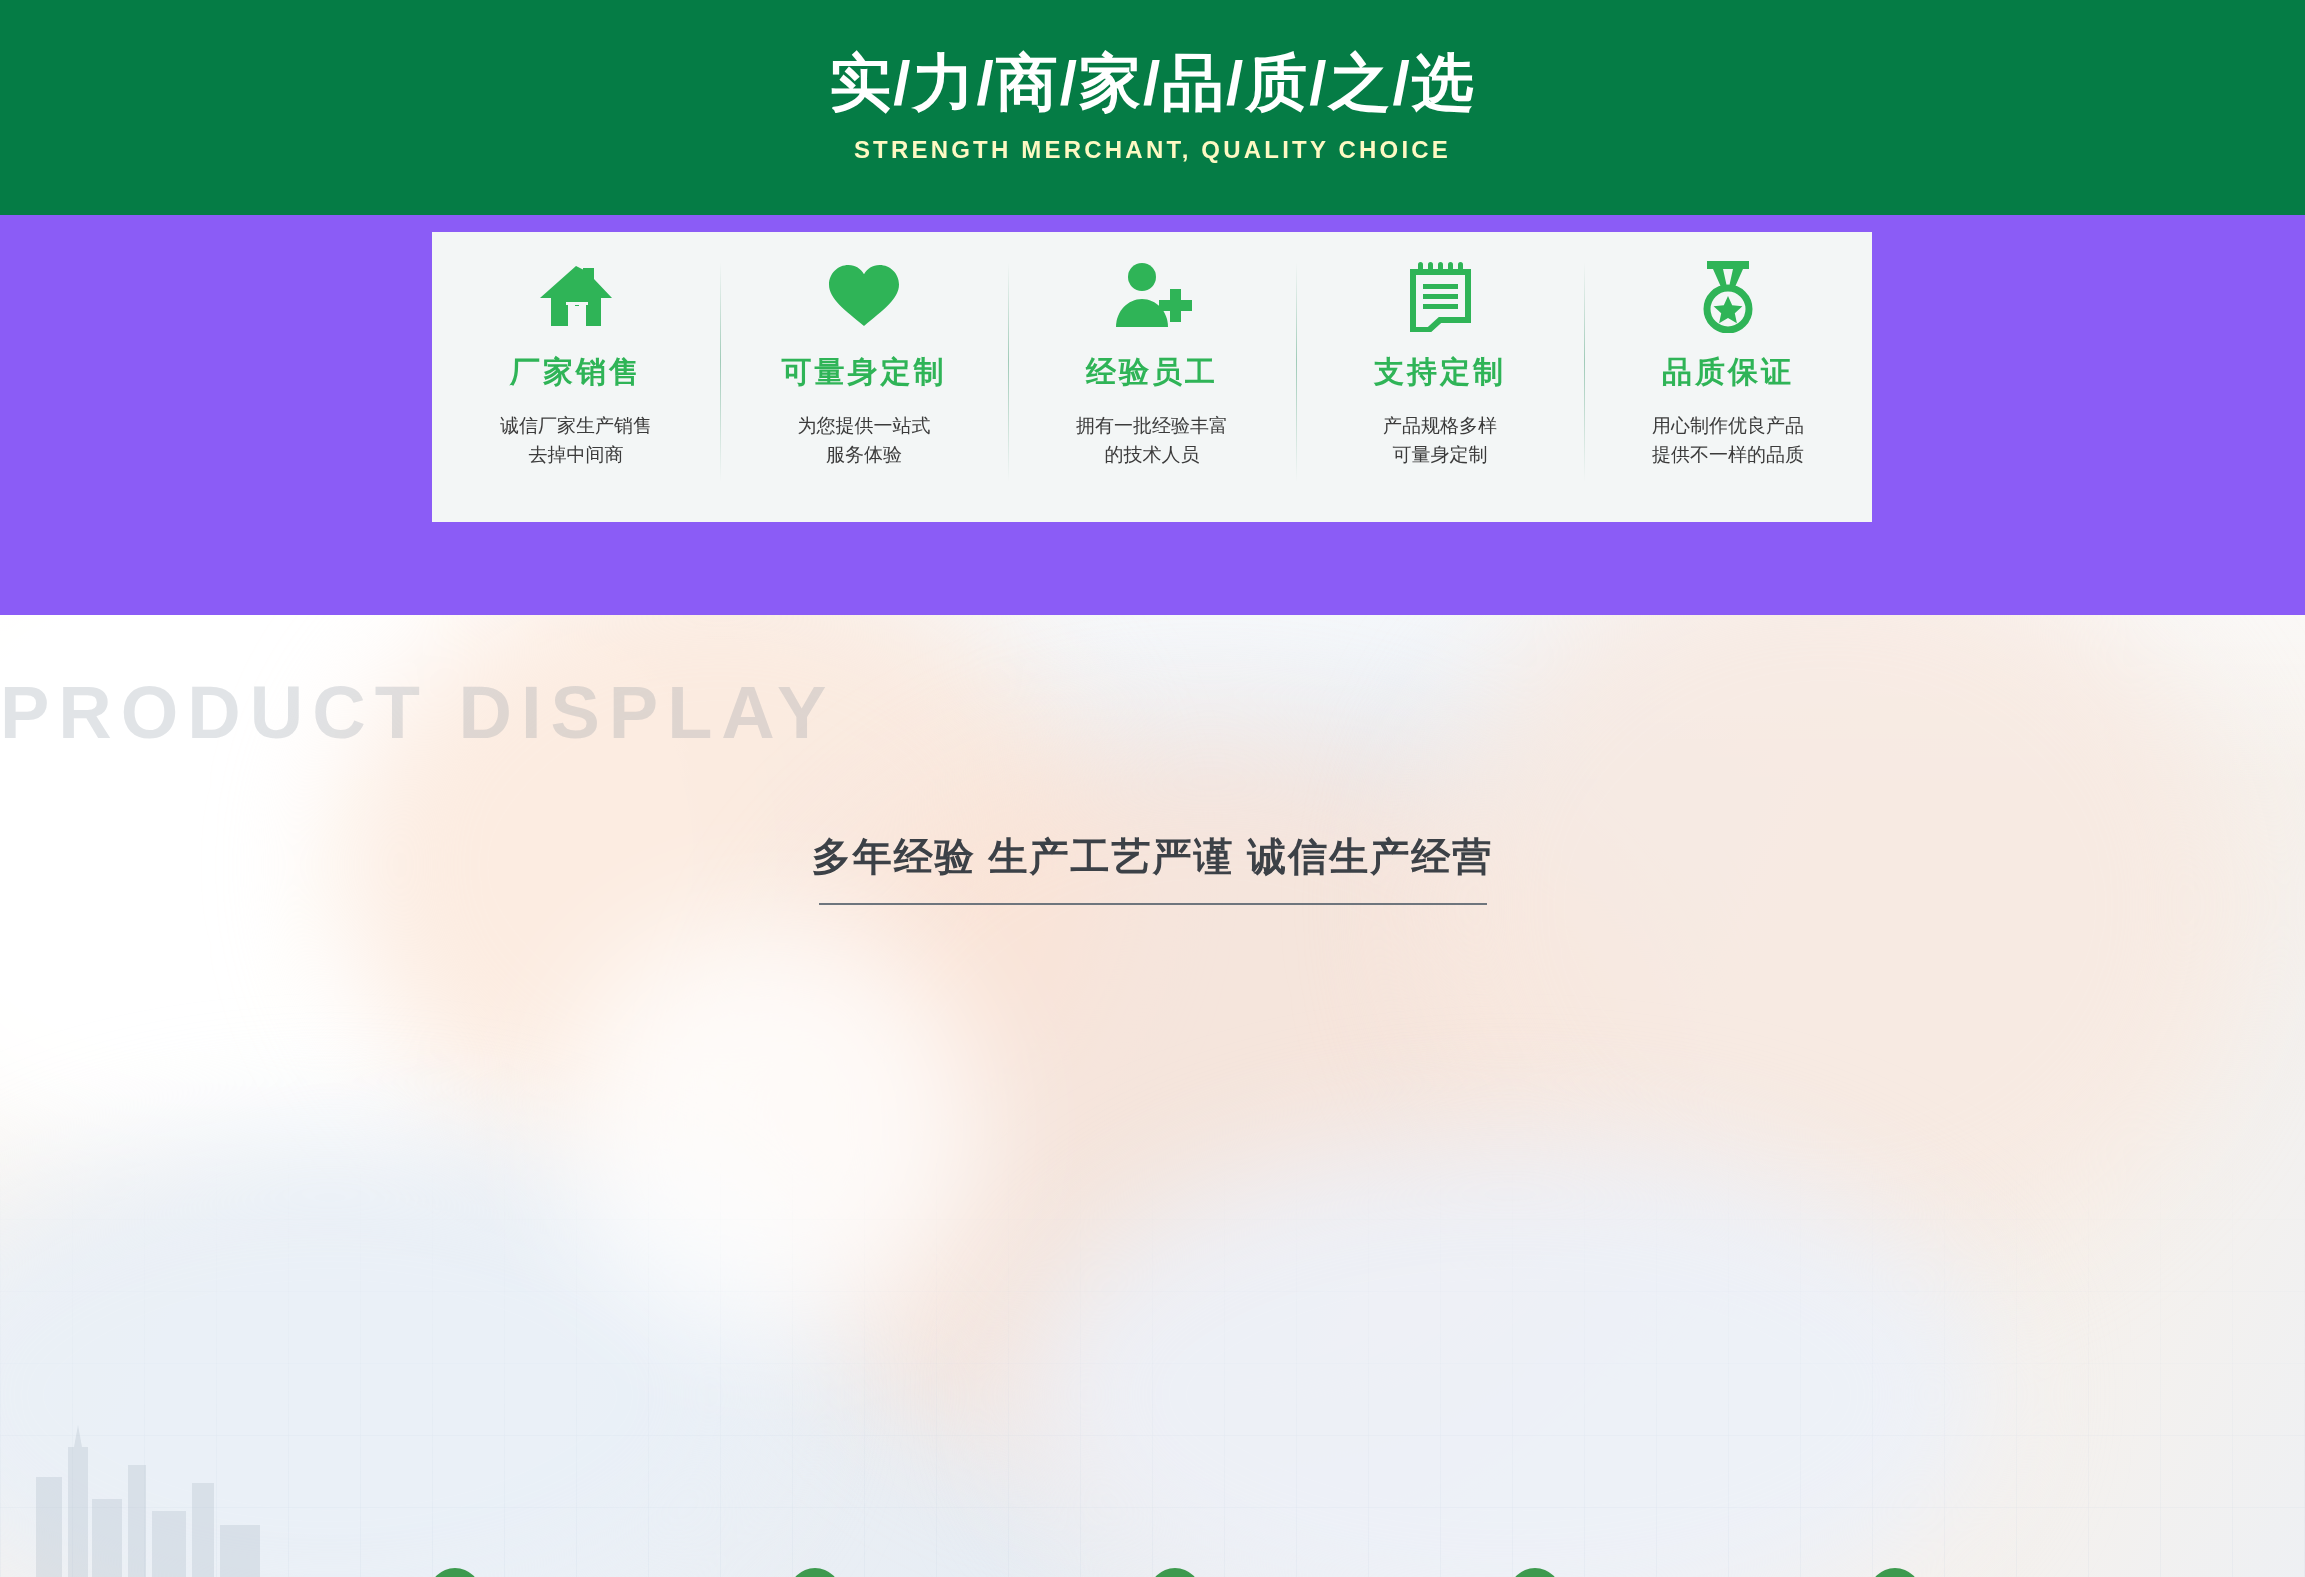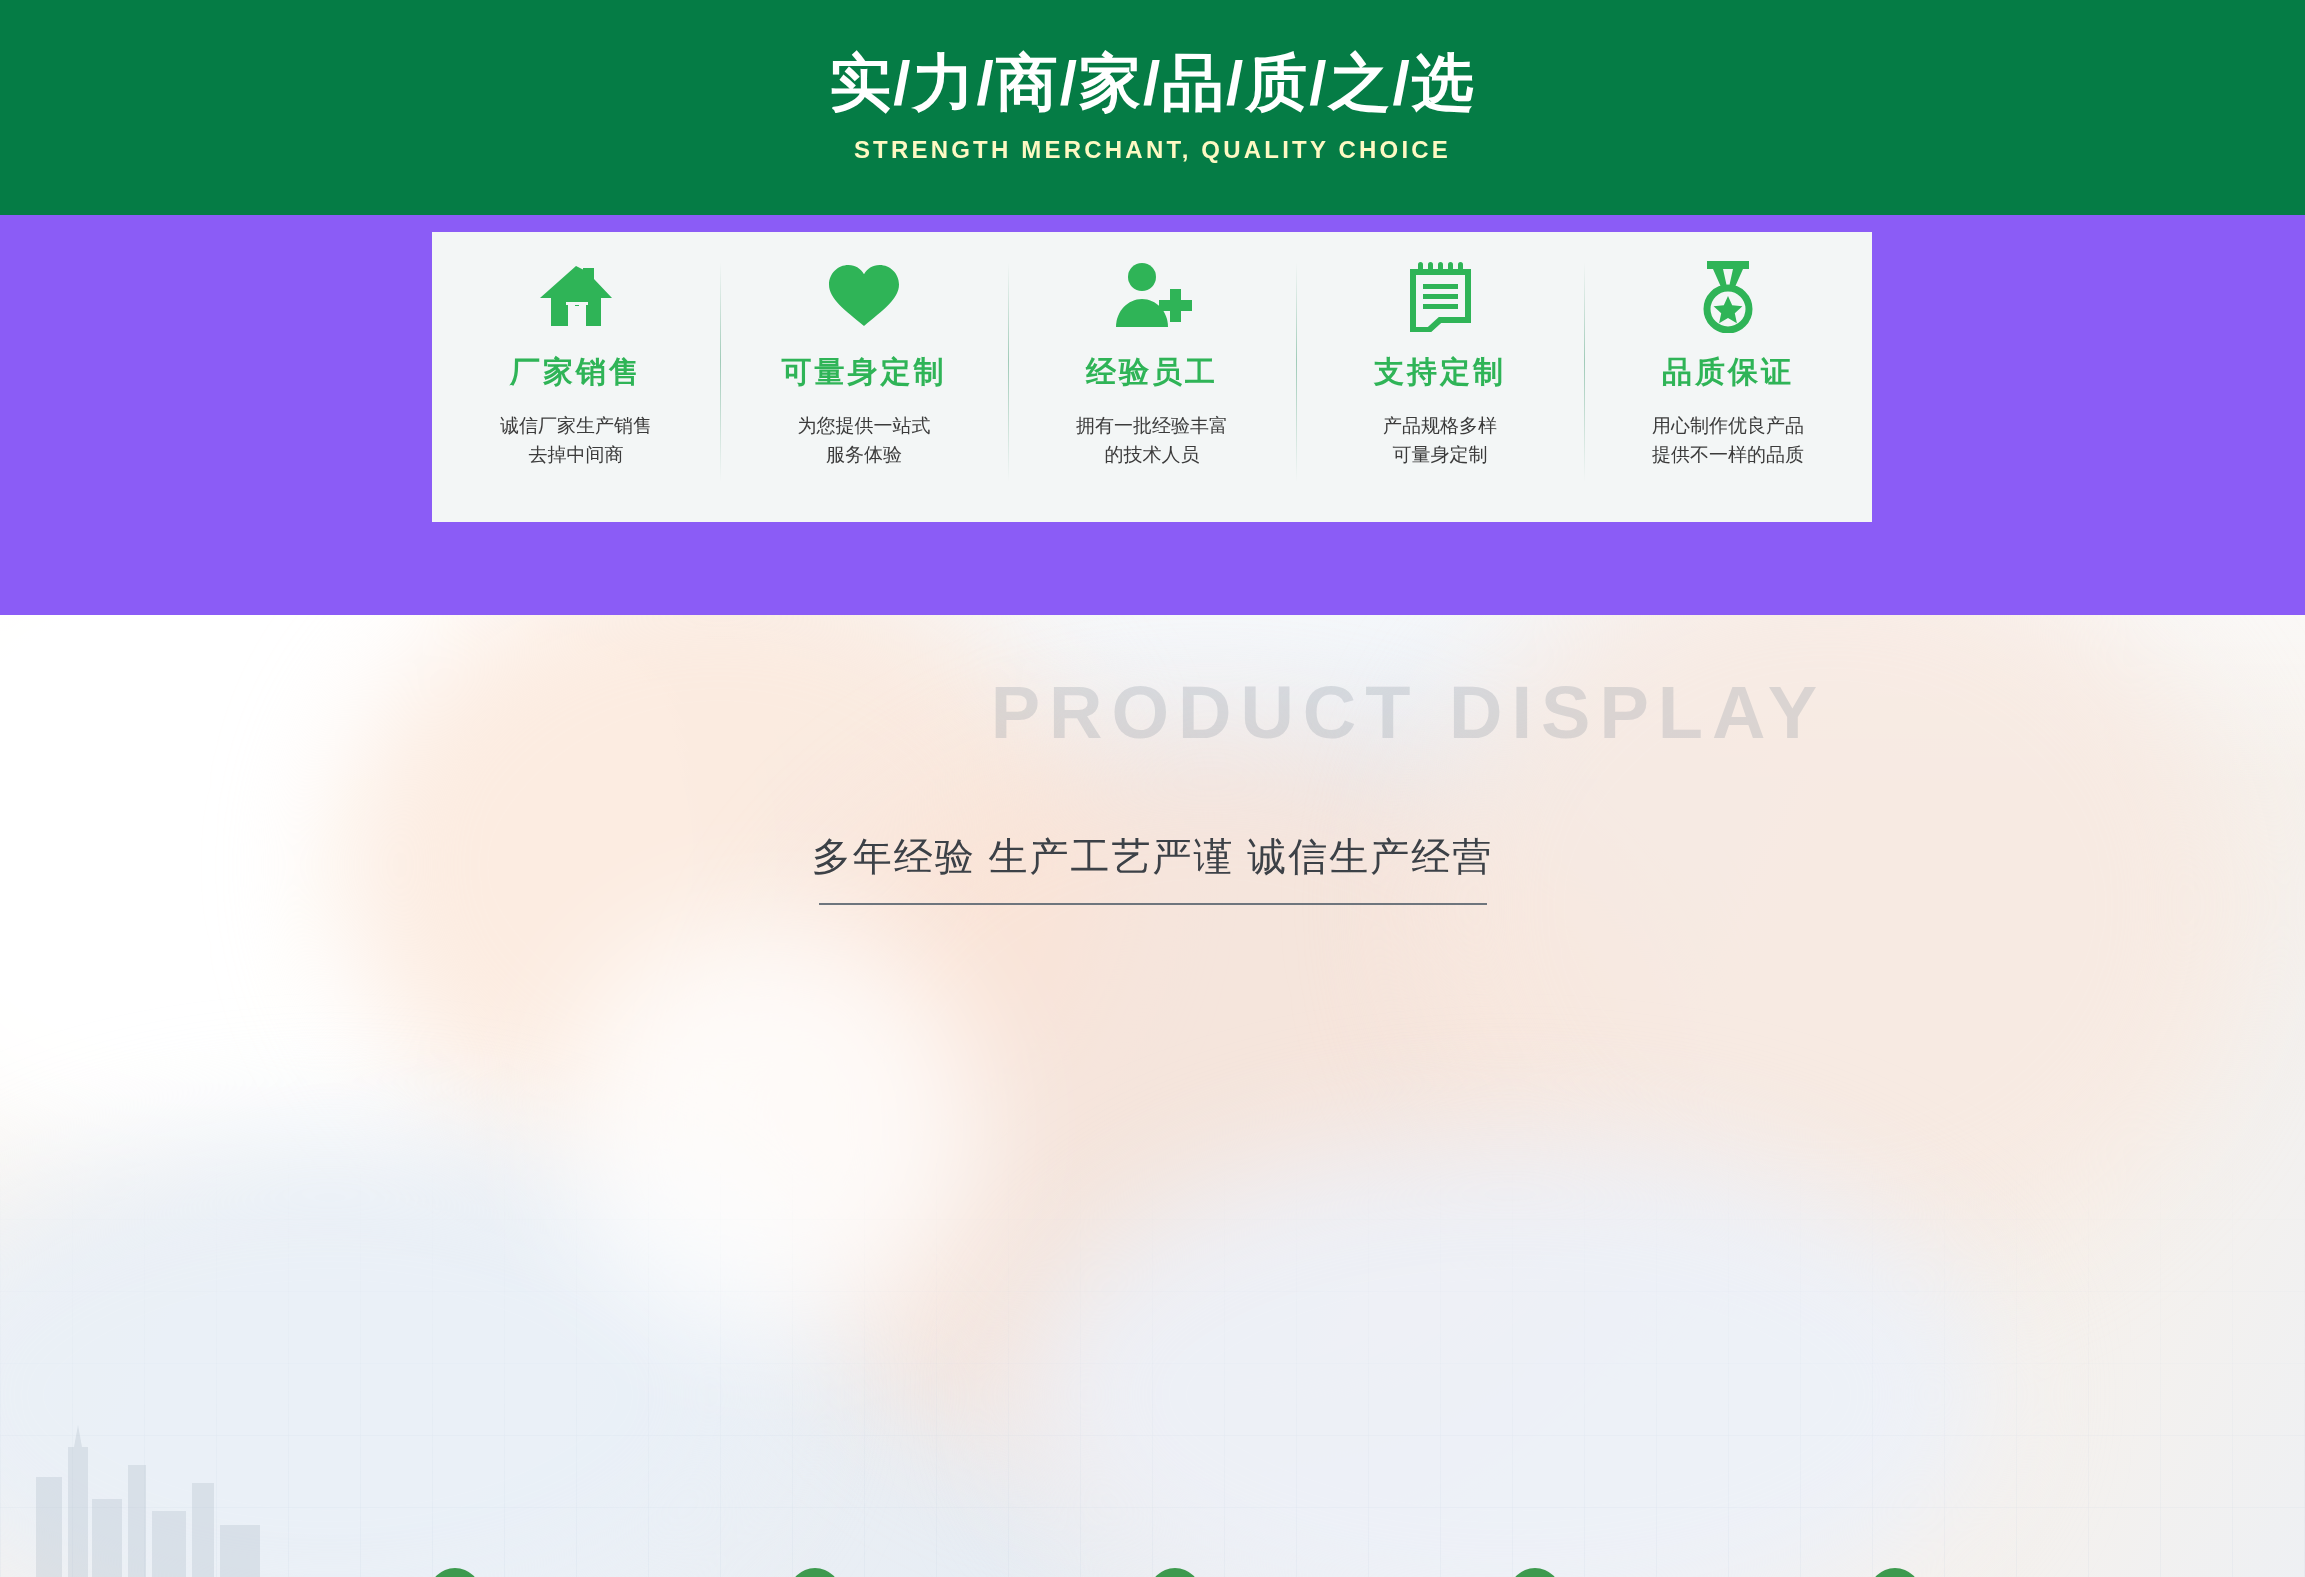--- a/index.html
+++ b/index.html
@@ -80,31 +80,31 @@
       linear-gradient(90deg,rgba(180,198,216,.30) 1px,transparent 1px);
     background-size:72px 72px;
     -webkit-mask-image:linear-gradient(to top,rgba(0,0,0,.9),rgba(0,0,0,0));
             mask-image:linear-gradient(to top,rgba(0,0,0,.9),rgba(0,0,0,0));
   }
   .skyline{
     position:absolute;left:30px;bottom:0;width:240px;height:170px;opacity:.22;
   }
 
   .watermark{
-    position:absolute;left:0;top:55px;width:1826px;text-align:right;
+    position:absolute;left:0;top:55px;width:1826px;text-align:left;
     font-size:74px;font-weight:700;letter-spacing:9px;color:rgba(120,132,145,.22);
     white-space:nowrap;
   }
   .adv-title{
     position:absolute;left:0;top:95px;width:2305px;text-align:center;
     font-size:72px;font-weight:700;color:#11733c;letter-spacing:5px;white-space:nowrap;
   }
   .adv-sub{
     position:absolute;left:0;top:215px;width:2305px;text-align:center;
-    font-size:39px;color:#3c4147;letter-spacing:2px;white-space:nowrap;
+    font-size:39px;color:#3c4147;letter-spacing:2px;white-space:nowrap;font-weight:bold;
   }
   .adv-rule{
     position:absolute;left:50%;transform:translateX(-50%);top:288px;
     width:668px;height:2px;background:#6e757d;
   }
   .node{
     position:absolute;top:953px;width:52px;height:52px;border-radius:50%;
     background:#3d9a4e;color:#ffffff;font-size:30px;font-weight:400;
     display:flex;align-items:center;justify-content:center;
     font-family:"Liberation Serif","DejaVu Serif",serif;

